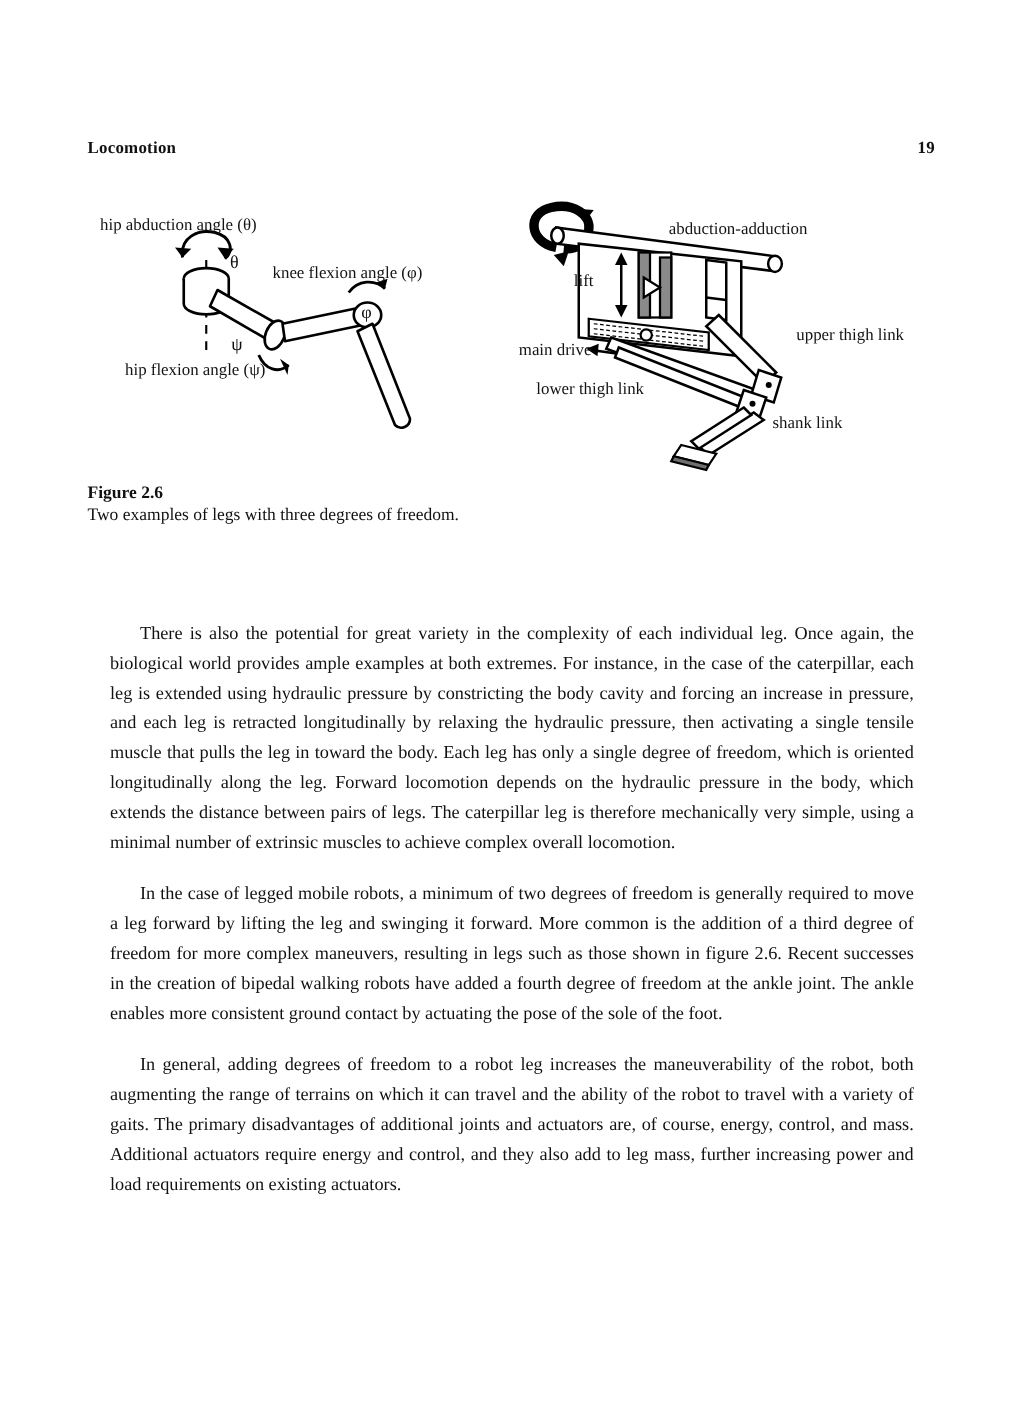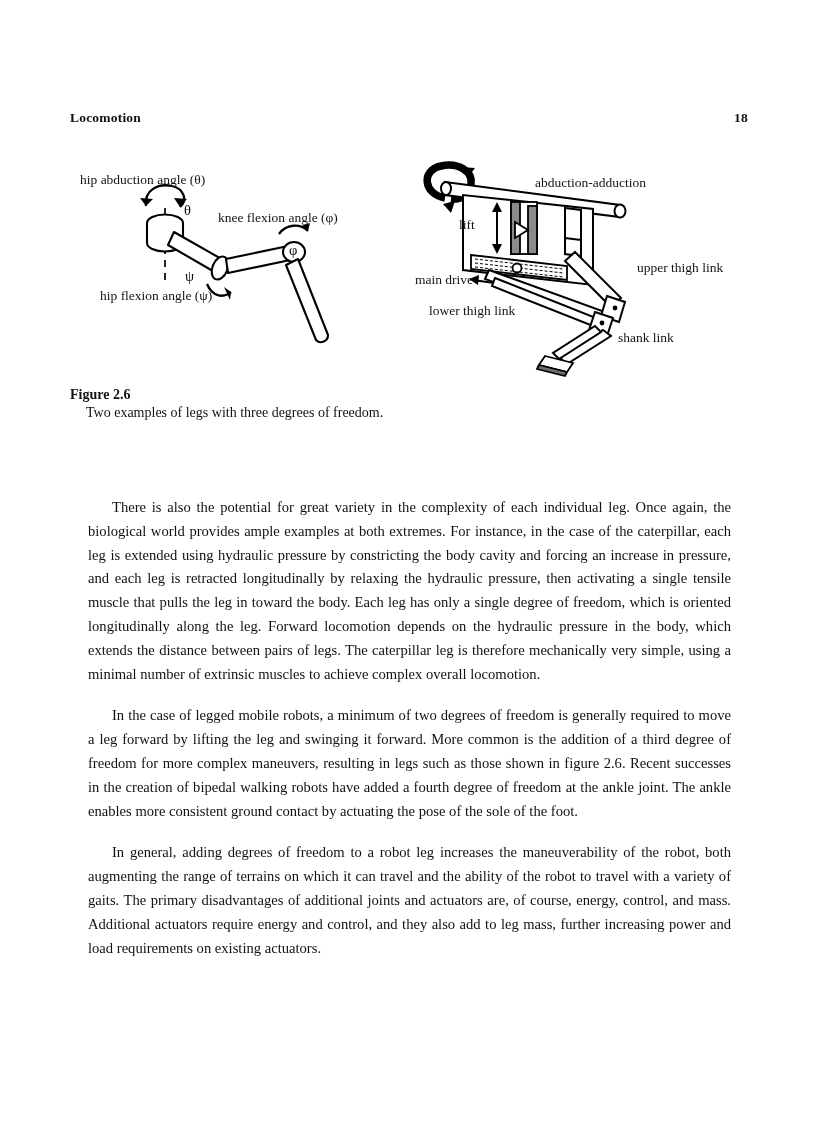--- a/index.html
+++ b/index.html
@@ -63,21 +63,21 @@
   
   .caption {
     position: absolute;
     left: 70px;
     top: 386px;
     width: 690px;
     font-size: 14px;
     line-height: 18px;
   }
   .caption .cap-title { font-weight: bold; display: block; }
-  .caption .cap-text  { display: block; margin-left: 16px; }
+  .caption .cap-text  { display: block; }
 
   
   .body {
     position: absolute;
     left: 70px;
     top: 478px;
     width: 679px;
     font-size: 14.6px;
     line-height: 23.8px;
     text-align: justify;
@@ -90,21 +90,21 @@
   }
   svg { display: block; overflow: visible; }
 </style>
 </head>
 <body>
 
 <div class="page">
 
   <div class="runhead">
     <span class="ttl">Locomotion</span>
-    <span class="pno">18</span>
+    <span class="pno">19</span>
   </div>
 
   <div class="figure">
 
     <div class="fig-panel fig-left">
       <svg width="350" height="215" viewBox="0 0 350 215">
         <g stroke="#000" fill="none" stroke-width="2.1" stroke-linejoin="round">
 
           <line x1="95" y1="48" x2="95" y2="120" stroke-dasharray="7 6" stroke-width="1.7"></line>
 

